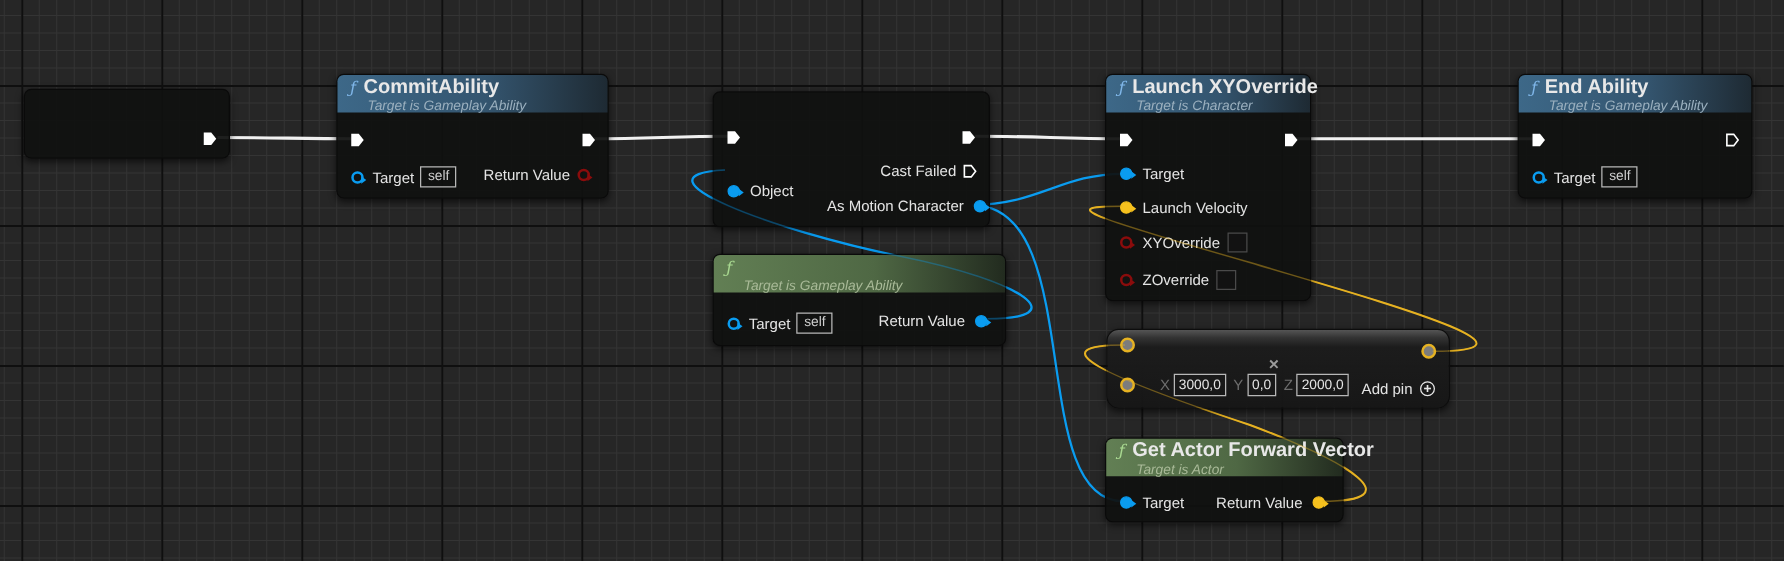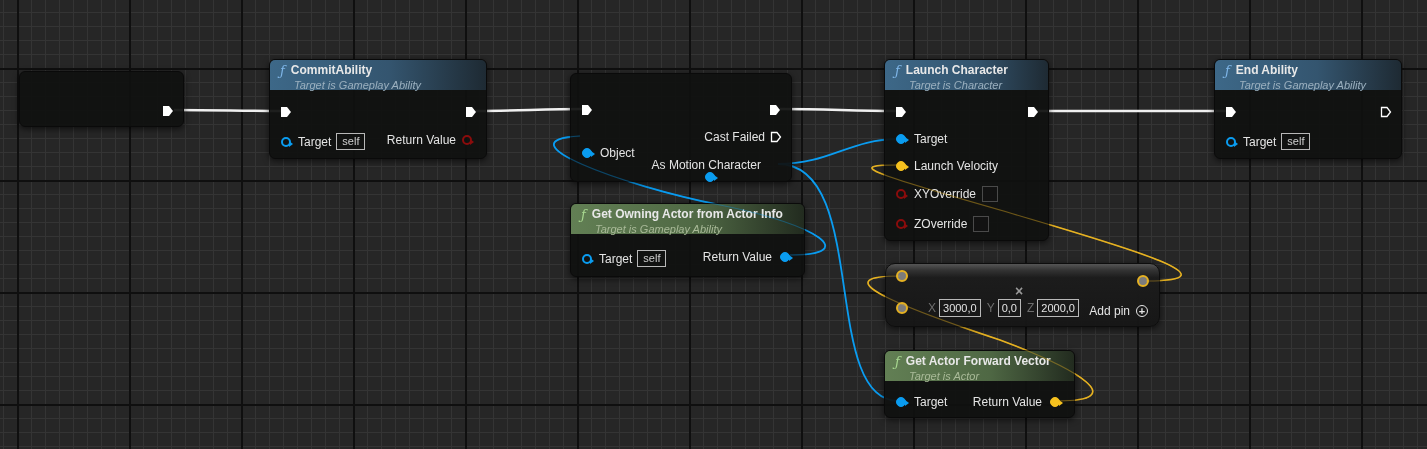--- a/index.html
+++ b/index.html
@@ -34,21 +34,21 @@
     position: relative;
   }
   .hdr-blue { background: linear-gradient(to right, #3d6888 0%, #34556f 55%, #1e2a33 100%); }
   .hdr-green { background: linear-gradient(to right, #627f54 0%, #4f6844 55%, #222b1f 100%); }
   .hdr-teal { background: linear-gradient(to right, #24707a 0%, #1f5c63 55%, #183035 100%); height: 18px; }
   .hdr-red { background: linear-gradient(to right, #8a1a1a 0%, #7a1414 55%, #3a1616 100%); height: 20px; }
   .title-row { display: flex; align-items: center; height: 14px; }
   .func-icon { font-family: "DejaVu Serif", serif; font-style: italic; font-size: 13px; margin-right: 6px; }
   .func-icon.blue { color: #7fb6e8; }
   .func-icon.green { color: #a8d890; }
-  .title { font-size: 12px; font-weight: bold; color: #e8e8e8; white-space: nowrap; }
+  .title { font-size: 16px; font-weight: bold; color: #e8e8e8; white-space: nowrap; }
   .subtitle { font-size: 11px; font-style: italic; color: #9bb0bf; margin-left: 14px; margin-top: 2px; white-space: nowrap; }
   .hdr-green .subtitle { color: #a9ba98; }
   .pin-row { position: absolute; display: flex; align-items: center; font-size: 12px; color: #e4e4e4; white-space: nowrap; }
   .pin-row.right { justify-content: flex-end; }
   .exec { width: 12px; height: 12px; display: inline-block; }
   .dot { width: 10px; height: 10px; border-radius: 50%; display: inline-block; box-sizing: border-box; position: relative; }
   .dot::after { content: ""; position: absolute; right: -4px; top: 2px; border-left: 4px solid; border-top: 3px solid transparent; border-bottom: 3px solid transparent; border-left-color: inherit; }
   .dot.filled-blue { background: #0a9cf0; border: 1px solid #0a9cf0; border-color: #0a9cf0; color: #0a9cf0; }
   .dot.hollow-blue { border: 2px solid #0a9cf0; background: transparent; }
   .dot.hollow-red { border: 2px solid #8a0c0c; background: transparent; }
@@ -141,50 +141,49 @@
   <div class="pin-row" style="left:11px; top:72px;">
     <span class="dot filled-blue"></span>
     <span style="margin-left:8px;">Object</span>
   </div>
   <div class="pin-row right" style="right:9px; top:56px;">
     <span>Cast Failed</span>
     <svg class="exec" viewBox="0 0 12 12" style="margin-left:5px;">
         <path d="M1.5 1.5 H7 L10.5 6 L7 10.5 H1.5 Z" fill="none" stroke="#fff" stroke-width="1.3"></path>
       </svg>
   </div>
-  <div class="pin-row right" style="right:30px; top:84px;flex-direction:column;">
+  <div class="pin-row right" style="right:2px; top:84px;">
     <span>As Motion Character</span>
     <span class="dot filled-blue" style="margin-left:8px;"></span>
   </div>
 </div>
 
 <div class="node" style="left:570px; top:203px; width:233px; height:72px;">
   <div class="node-header hdr-green">
     <div class="title-row">
       <span class="func-icon green">ƒ</span>
-      <span class="title">Get Owning Actor from Actor Info</span>
     </div>
     <div class="subtitle">Target is Gameplay Ability</div>
   </div>
   <div class="pin-row" style="left:11px; top:46px;">
     <span class="dot hollow-blue"></span>
     <span style="margin-left:7px;">Target</span>
     <span class="self-box">self</span>
   </div>
   <div class="pin-row right" style="right:14px; top:46px;">
     <span>Return Value</span>
     <span class="dot filled-blue" style="margin-left:8px;"></span>
   </div>
 </div>
 
 <div class="node" style="left:884px; top:59px; width:163px; height:180px;">
   <div class="node-header hdr-blue">
     <div class="title-row">
       <span class="func-icon blue">ƒ</span>
-      <span class="title">Launch Character</span>
+      <span class="title">Launch XYOverride</span>
     </div>
     <div class="subtitle">Target is Character</div>
   </div>
   <div class="pin-row" style="left:10px; top:46px;">
     <svg class="exec" viewBox="0 0 12 12">
         <path d="M1 1 H7 L11 6 L7 11 H1 Z" fill="#fff"></path>
       </svg>
   </div>
   <div class="pin-row" style="right:9px; top:46px;">
     <svg class="exec" viewBox="0 0 12 12">

